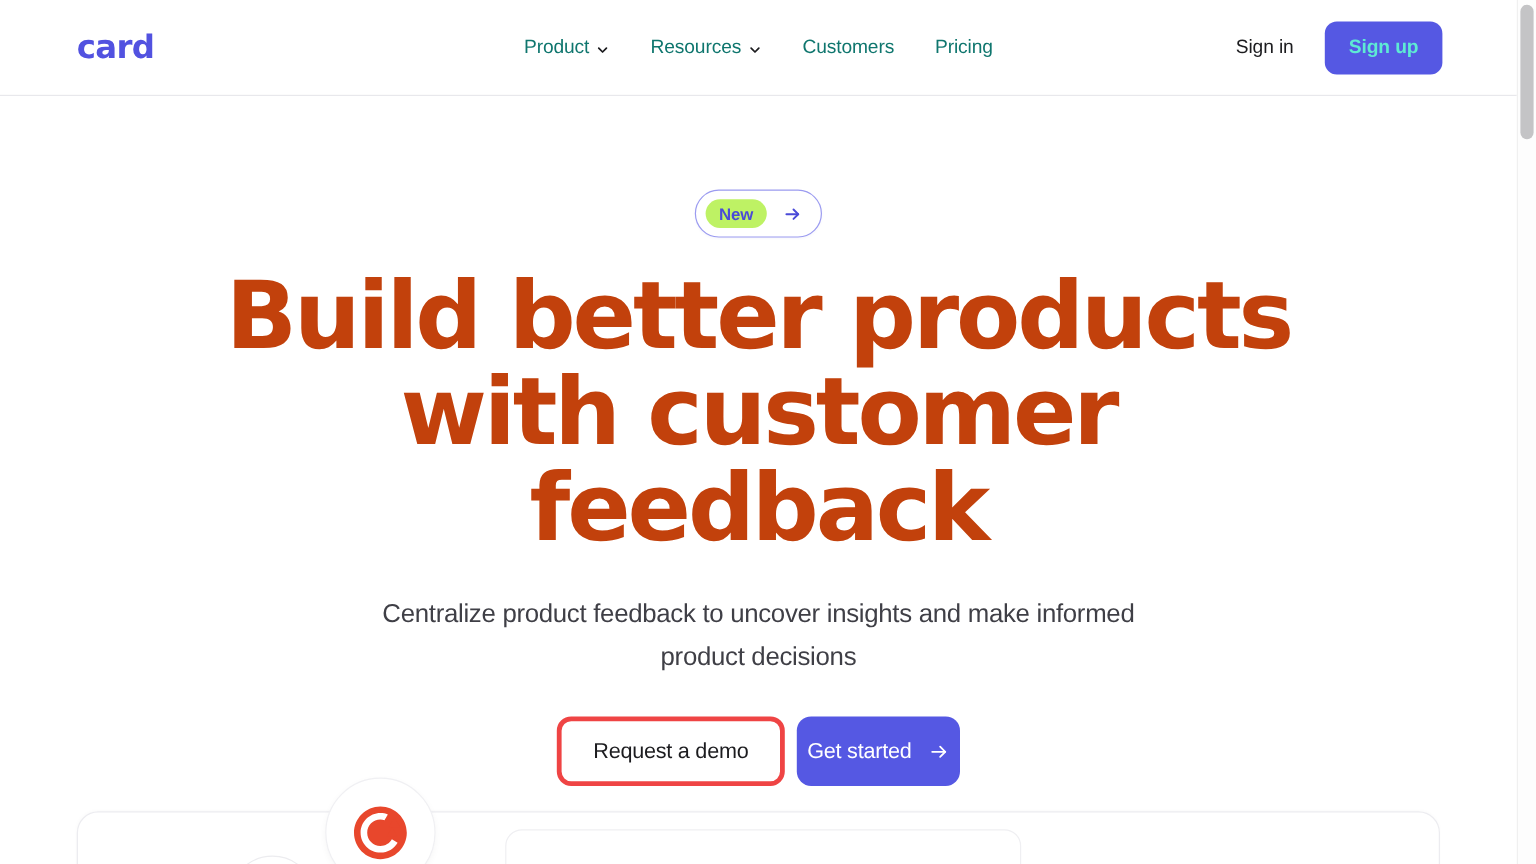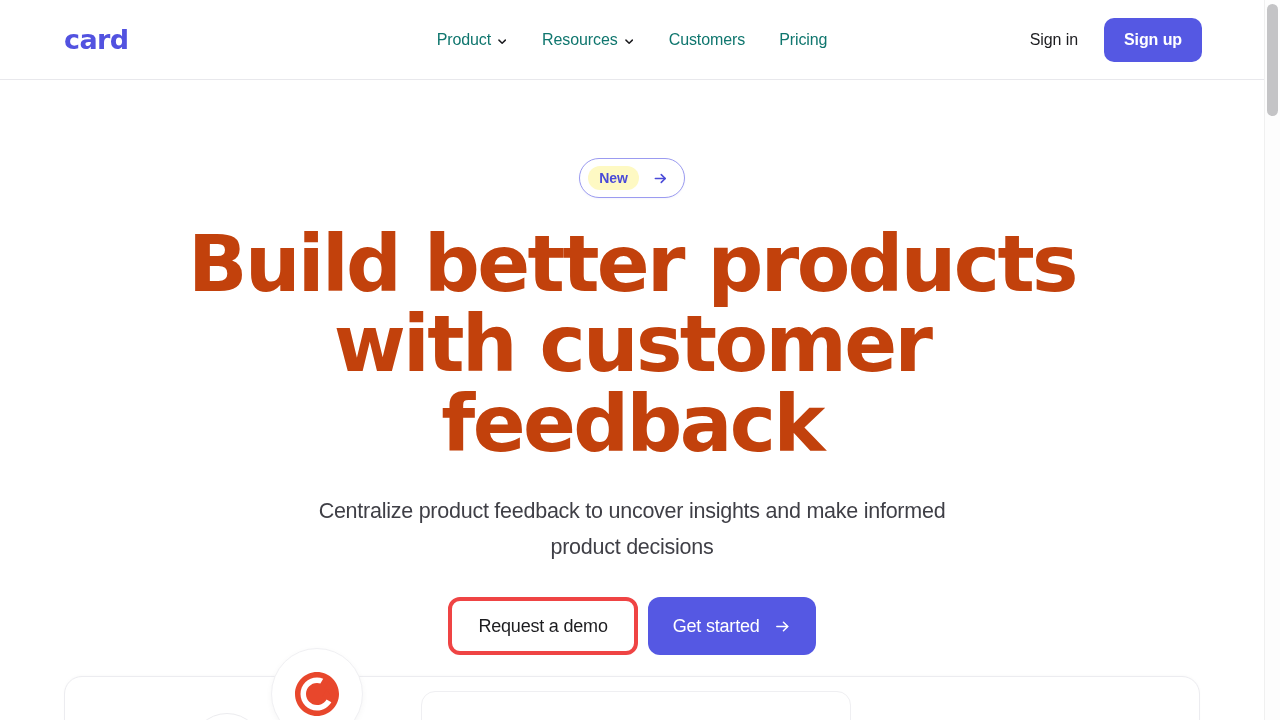--- a/index.html
+++ b/index.html
@@ -94,21 +94,21 @@
   .signin {
     font-size: 16px;
     font-weight: 500;
     color: #1c1c1f;
     cursor: pointer;
     letter-spacing: -0.1px;
   }
 
   .signup {
     background: #5558e3;
-    color: #ffffff;
+    color: #5eead4;
     font-size: 16px;
     font-weight: 600;
     border: none;
     border-radius: 10px;
     padding: 0 20px;
     height: 44px;
     line-height: 44px;
     cursor: pointer;
     font-family: "Liberation Sans", sans-serif;
     letter-spacing: -0.1px;
@@ -134,21 +134,21 @@
     gap: 12px;
     border: 1px solid #9b9bf0;
     border-radius: 999px;
     padding: 7px 16px 7px 8px;
     background: #ffffff;
     cursor: pointer;
     box-shadow: 0 1px 2px rgba(80,80,200,0.05);
   }
 
   .announce-pill {
-    background: #fef9c3;
+    background: #bef264;
     color: #4a4ad8;
     font-size: 14px;
     font-weight: 700;
     border-radius: 999px;
     padding: 4px 11px;
     letter-spacing: -0.1px;
   }
 
   .announce-text {
     font-size: 14.5px;
@@ -211,21 +211,21 @@
     font-size: 18px;
     font-weight: 500;
     color: #1c1c1f;
     cursor: pointer;
     letter-spacing: -0.2px;
     font-family: "Liberation Sans", sans-serif;
   }
 
   .btn-start {
     height: 58px;
-    padding: 0 25px;
+    padding: 0 9px;
     border: none;
     border-radius: 12px;
     background: #5558e3;
     color: #ffffff;
     font-size: 18px;
     font-weight: 500;
     cursor: pointer;
     letter-spacing: -0.2px;
     display: inline-flex;
     align-items: center;

